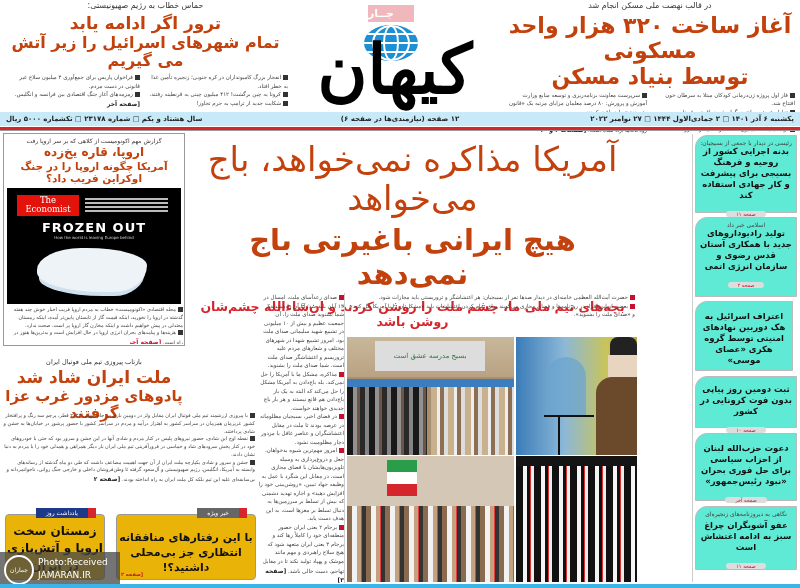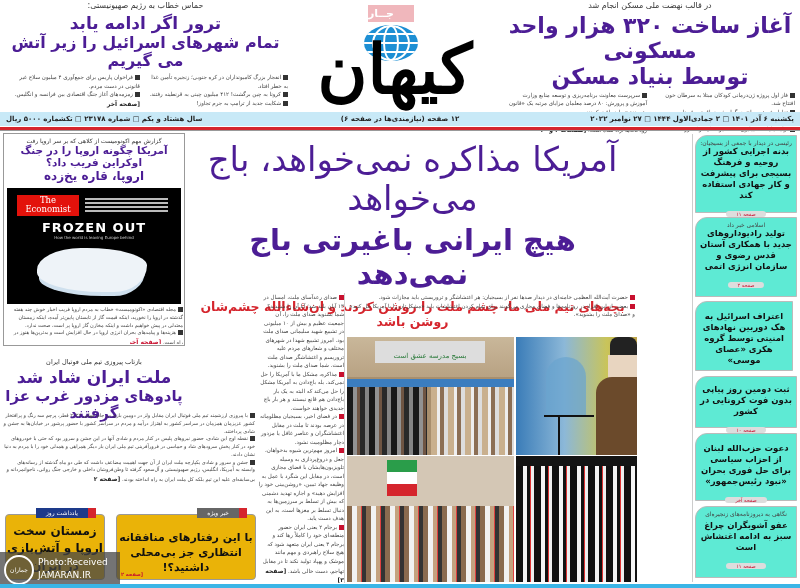--- a/index.html
+++ b/index.html
@@ -1,20 +1,20 @@
 <!DOCTYPE html>
 <html><head>
 <meta charset="utf-8">
 <style>
 *{box-sizing:border-box;margin:0;padding:0}
 html,body{width:800px;height:588px;overflow:hidden;background:#fff}
 body{font-family:"DejaVu Sans",sans-serif;color:#111;position:relative;direction:rtl}
 .abs{position:absolute}
 .kicker{font-size:8px;color:#333;text-align:center}
-.hl{font-weight:bold;text-align:center;color:#4c1d95;line-height:1.15}
+.hl{font-weight:bold;text-align:center;color:#c2410c;line-height:1.15}
 .bul{font-size:5.5px;color:#444;line-height:1.55;text-align:right}
 .bul .sq{display:inline-block;width:5px;height:5px;background:#c8102e;margin-left:2px;vertical-align:middle}
 .bul .sqd{display:inline-block;width:5px;height:5px;background:#333;margin-left:2px;vertical-align:middle}
 .pg{font-size:6px;font-weight:bold;color:#222}
 
 #logo-badge{left:368px;top:5px;width:46px;height:17px;background:#f0b7bc;color:#fff;font-size:11px;font-weight:bold;text-align:left;line-height:17px}
 #logo-globe{left:364px;top:25px;width:54px;height:36px;border-radius:50%;background:#1d8fd4;overflow:hidden}
 #logo-globe .lat{position:absolute;left:0;right:0;height:2px;background:#fff}
 #logo-globe .lon{position:absolute;top:0;bottom:0;border:2px solid #fff;border-radius:50%}
 #logo-text{left:290px;top:30px;width:210px;height:78px;font-family:"DejaVu Serif",serif;font-size:68px;font-weight:bold;text-align:center;line-height:78px;color:#000;letter-spacing:-2px}
@@ -119,21 +119,21 @@
 <div class="abs bul" style="left:258px;top:293px;width:86px;height:290px;overflow:hidden;font-size:5.5px">
   <div><span class="sq"></span><span>صدای رعدآسای ملت، امسال در ۱۳ آبان بلند شد؛ آیا آن را شنیدید؟ شما بشنوید صدای ملت را، آن جمعیت عظیم و بیش از ۱۰ میلیونی در تشییع شهید سلیمانی صدای ملت بود. امروز تشییع شهدا در شهرهای مختلف و شعارهای مردم علیه تروریسم و اغتشاشگر صدای ملت است. شما صدای ملت را بشنوید.</span></div>
   <div><span class="sq"></span><span>مذاکره، مشکل ما با آمریکا را حل نمی‌کند. بله باج‌دادن به آمریکا مشکل را حل می‌کند که البته به یک بار باج‌دادن هم قانع نیستند و هر بار باج جدیدی خواهند خواست.</span></div>
   <div><span class="sq"></span><span>در فضای اخیر، بسیجیان مظلومانه در عرصه بودند تا ملت در مقابل اغتشاشگران و عناصر غافل یا مزدور دچار مظلومیت نشود.</span></div>
   <div><span class="sq"></span><span>امروز مهم‌ترین شیوه بدخواهان، جعل و دروغ‌پردازی به وسیله تلویزیون‌هایشان با فضای مجازی است، در مقابل این شگرد با عمل به وظیفه جهاد تبیین، «روشن‌بینی خود را افزایش دهید» و اجازه تهدید دشمنی که بیش از تسلط بر سرزمین‌ها به دنبال تسلط بر مغزها است، به این هدف دست یابد.</span></div>
   <div><span class="sq"></span><span>برجام ۲ یعنی ایران حضور منطقه‌ای خود را کاملاً رها کند و برجام ۳ یعنی ایران متعهد شود که هیچ سلاح راهبردی و مهم مانند موشک و پهپاد تولید نکند تا در مقابل تهاجم، دست خالی باشد.</span> <span class="pg">[صفحه ۳]</span></div>
 </div>
 
 <div class="photo" style="left:347px;top:337px;width:167px;height:118px;background:#a88f6e">
   <div class="pane" style="left:0;top:0;width:167px;height:40px;background:linear-gradient(#c9b79a,#b8a283)"></div>
-  <div class="pane" style="left:28px;top:4px;width:110px;height:22px;background:#ddd;color:#2a7a3a;font-size:7px;text-align:center;line-height:30px;font-family:'DejaVu Serif',serif">بسیج مدرسه عشق است</div>
+  <div class="pane" style="left:28px;top:4px;width:110px;height:30px;background:#ddd;color:#2a7a3a;font-size:7px;text-align:center;line-height:30px;font-family:'DejaVu Serif',serif">بسیج مدرسه عشق است</div>
   <div class="pane" style="left:0;top:42px;width:167px;height:8px;background:#3b7dbf"></div>
   <div class="pane crowd" style="left:0;top:50px;width:80px;height:68px;filter:brightness(.6)"></div>
   <div class="pane crowd" style="left:84px;top:50px;width:83px;height:68px;background:repeating-linear-gradient(90deg,#c9b08e 0 6px,#eee 6px 9px,#8c6f55 9px 13px,#ddd 13px 17px)"></div>
 </div>
 <div class="photo" style="left:516px;top:337px;width:121px;height:118px;background:linear-gradient(90deg,#3a7cb8 0,#8cb8d8 40%,#c9c45a 75%,#bfa54a 100%)">
   <div class="pane" style="left:30px;top:20px;width:40px;height:60px;border-radius:20px 20px 0 0;background:#6aa4cf;opacity:.7"></div>
   <div class="pane" style="left:94px;top:0;width:27px;height:20px;background:#222;border-radius:8px 8px 0 0"></div>
   <div class="pane" style="left:92px;top:18px;width:29px;height:25px;background:#e8d5c0"></div>
   <div class="pane" style="left:80px;top:40px;width:41px;height:78px;background:#6b4a2b;border-radius:16px 0 0 0"></div>
   <div class="pane" style="left:42px;top:80px;width:2px;height:38px;background:#111"></div>
@@ -145,22 +145,22 @@
   <div class="pane" style="left:40px;top:28px;width:30px;height:12px;background:#d5252d"></div>
   <div class="pane crowd" style="left:0;top:50px;width:167px;height:76px;background:repeating-linear-gradient(90deg,#8a6b4f 0 5px,#f2f2f2 5px 10px,#c4a27f 10px 14px,#e04040 14px 15px,#333 15px 19px)"></div>
 </div>
 <div class="photo" style="left:516px;top:456px;width:121px;height:126px;background:#141414">
   <div class="pane crowd" style="left:0;top:10px;width:121px;height:116px;background:repeating-linear-gradient(90deg,#111 0 7px,#f4f4f4 7px 11px,#111 11px 14px,#d33 14px 15px,#eee 15px 18px)"></div>
 </div>
 <div class="divider-v" style="left:344px;top:293px;height:290px"></div>
 
 <div class="abs" style="left:3px;top:133px;width:182px;height:213px;border:1px solid #999">
   <div class="kicker" style="font-size:6px;margin-top:3px">گزارش مهم اکونومیست از کلاهی که بر سر اروپا رفت</div>
+  <div class="hl" style="font-size:12px;margin-top:2px">اروپا، قاره یخ‌زده</div>
   <div class="hl" style="font-size:10.5px">آمریکا چگونه اروپا را در جنگ اوکراین فریب داد؟</div>
-  <div class="hl" style="font-size:12px;margin-top:2px">اروپا، قاره یخ‌زده</div>
 </div>
 <div class="abs" id="econ">
   <div id="econ-logo">
       <div>The</div>
       <div>Economist</div>
     </div>
   <div id="econ-lines">
       <div></div>
       <div></div>
       <div></div>
@@ -211,21 +211,21 @@
   <div class="p">صفحه ۱۱</div>
 </div>
 <div class="sbox" style="left:695px;top:376px;width:102px;height:52px">
   <div class="t" style="font-size:8.5px;margin-top:4px">ثبت دومین روز پیاپی بدون فوت کرونایی در کشور</div>
   <div class="p">صفحه ۱۰</div>
 </div>
 <div class="sbox" style="left:695px;top:433px;width:102px;height:68px">
   <div class="t" style="font-size:8.5px;margin-top:6px">دعوت حزب‌الله لبنان از احزاب سیاسی برای حل فوری بحران «نبود رئیس‌جمهور»</div>
   <div class="p">صفحه آخر</div>
 </div>
-<div class="sbox" style="left:695px;top:506px;width:102px;height:72px">
+<div class="sbox" style="left:695px;top:506px;width:102px;height:64px">
   <div class="k">نگاهی به دیروزنامه‌های زنجیره‌ای</div>
   <div class="t" style="font-size:8.5px;margin-top:3px">عفو آشوبگران چراغ سبز به ادامه اغتشاش است</div>
   <div class="p">صفحه ۱۱</div>
 </div>
 <div class="divider-v" style="left:692px;top:134px;height:448px"></div>
 
 <div class="abs" id="watermark">
   <div id="wm-circle">جماران</div>
   <div id="wm-text">
     <div>Photo:Received</div>

